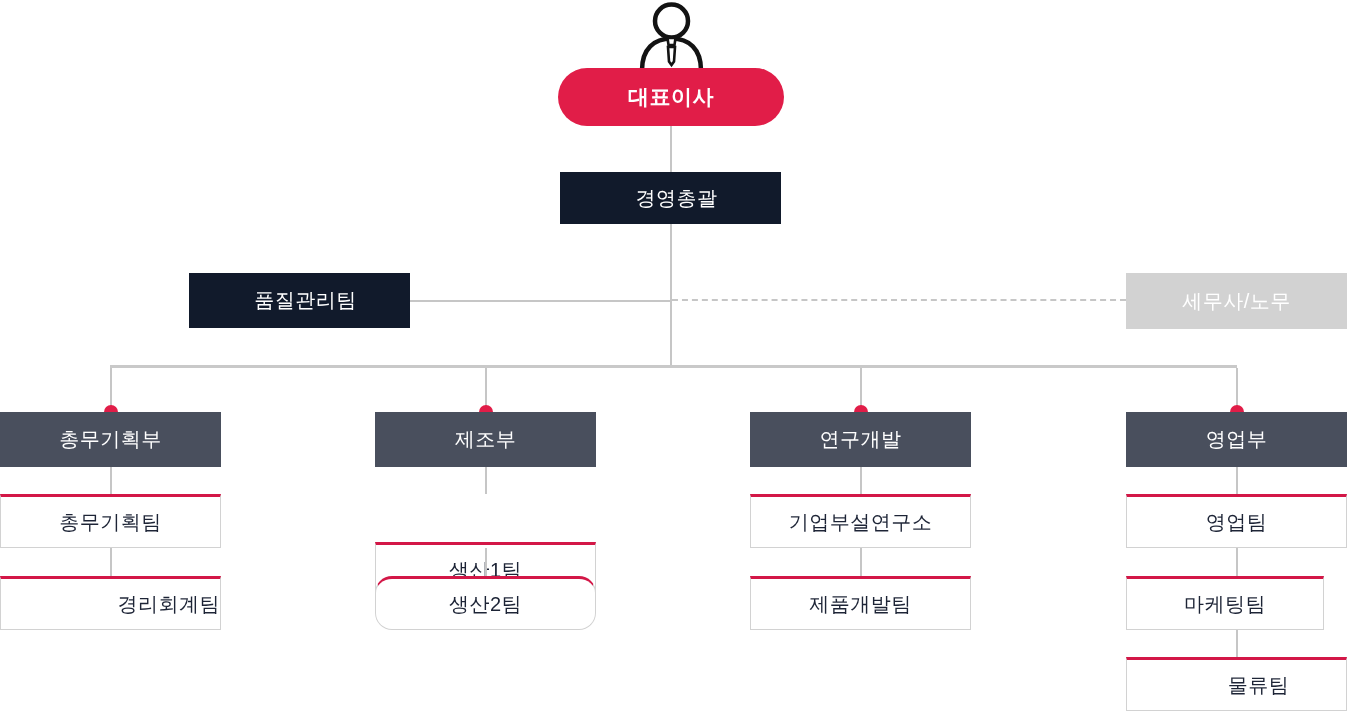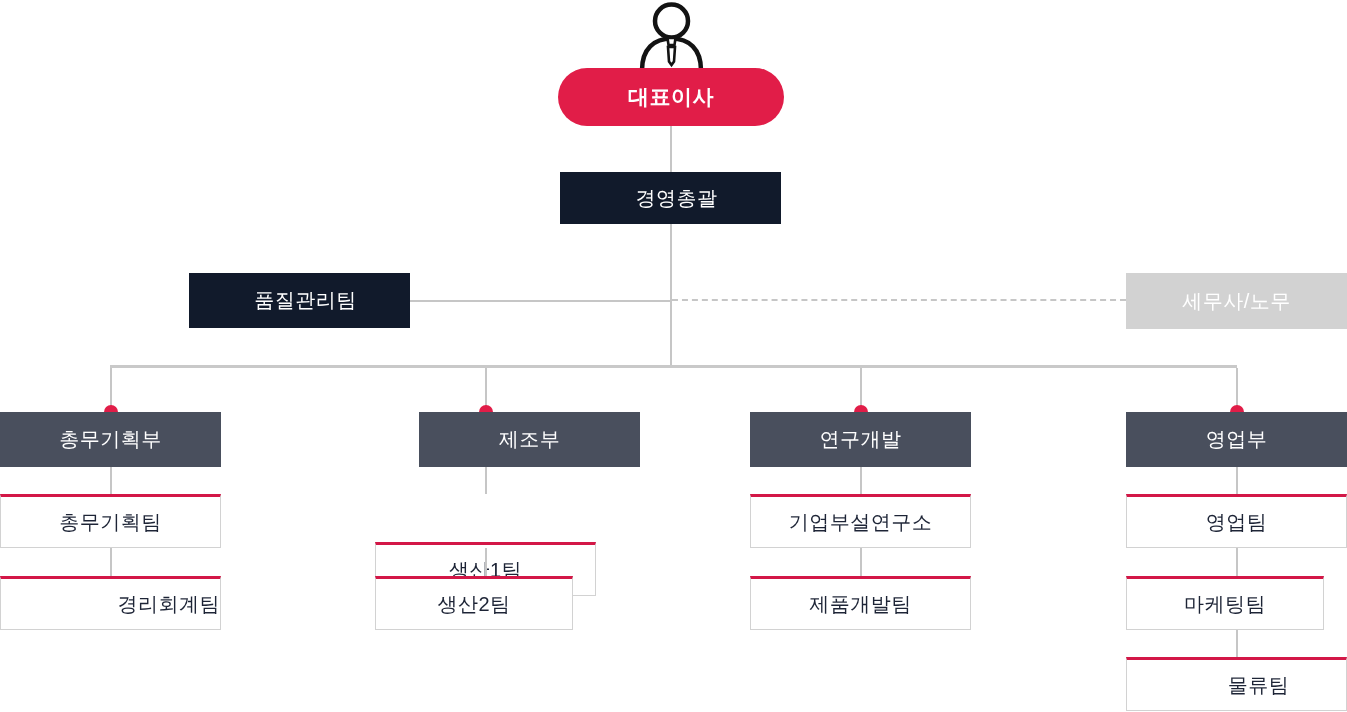--- a/index.html
+++ b/index.html
@@ -92,29 +92,29 @@
   <div class="box team" style="left:0px;top:494px;width:221px;height:54px;">
     <span>총무기획팀</span>
   </div>
   <div class="vline" style="left:110px;top:548px;height:28px;"></div>
   <div class="box team" style="left:0px;top:576px;width:221px;height:54px;justify-content:flex-end;">
     <span>경리회계팀</span>
   </div>
 
   <div class="vline" style="left:485px;top:368px;height:44px;"></div>
   <div class="dot" style="left:478.5px;top:405px;"></div>
-  <div class="box slate" style="left:375px;top:412px;width:221px;height:55px;margin-left:44px;">
+  <div class="box slate" style="left:375px;top:412px;width:221px;height:55px;">
     <span>제조부</span>
   </div>
   <div class="vline" style="left:485px;top:467px;height:27px;"></div>
   <div class="box team" style="left:375px;top:494px;width:221px;height:54px;margin-top:48px;">
     <span>생산1팀</span>
   </div>
   <div class="vline" style="left:485px;top:548px;height:28px;"></div>
-  <div class="box team" style="left:375px;top:576px;width:198px;height:54px;">
+  <div class="box team" style="left:375px;top:576px;width:221px;height:54px;border-radius:17px;">
     <span>생산2팀</span>
   </div>
 
   <div class="vline" style="left:860px;top:368px;height:44px;"></div>
   <div class="dot" style="left:853.5px;top:405px;"></div>
   <div class="box slate" style="left:750px;top:412px;width:221px;height:55px;">
     <span>연구개발</span>
   </div>
   <div class="vline" style="left:860px;top:467px;height:27px;"></div>
   <div class="box team" style="left:750px;top:494px;width:221px;height:54px;">

